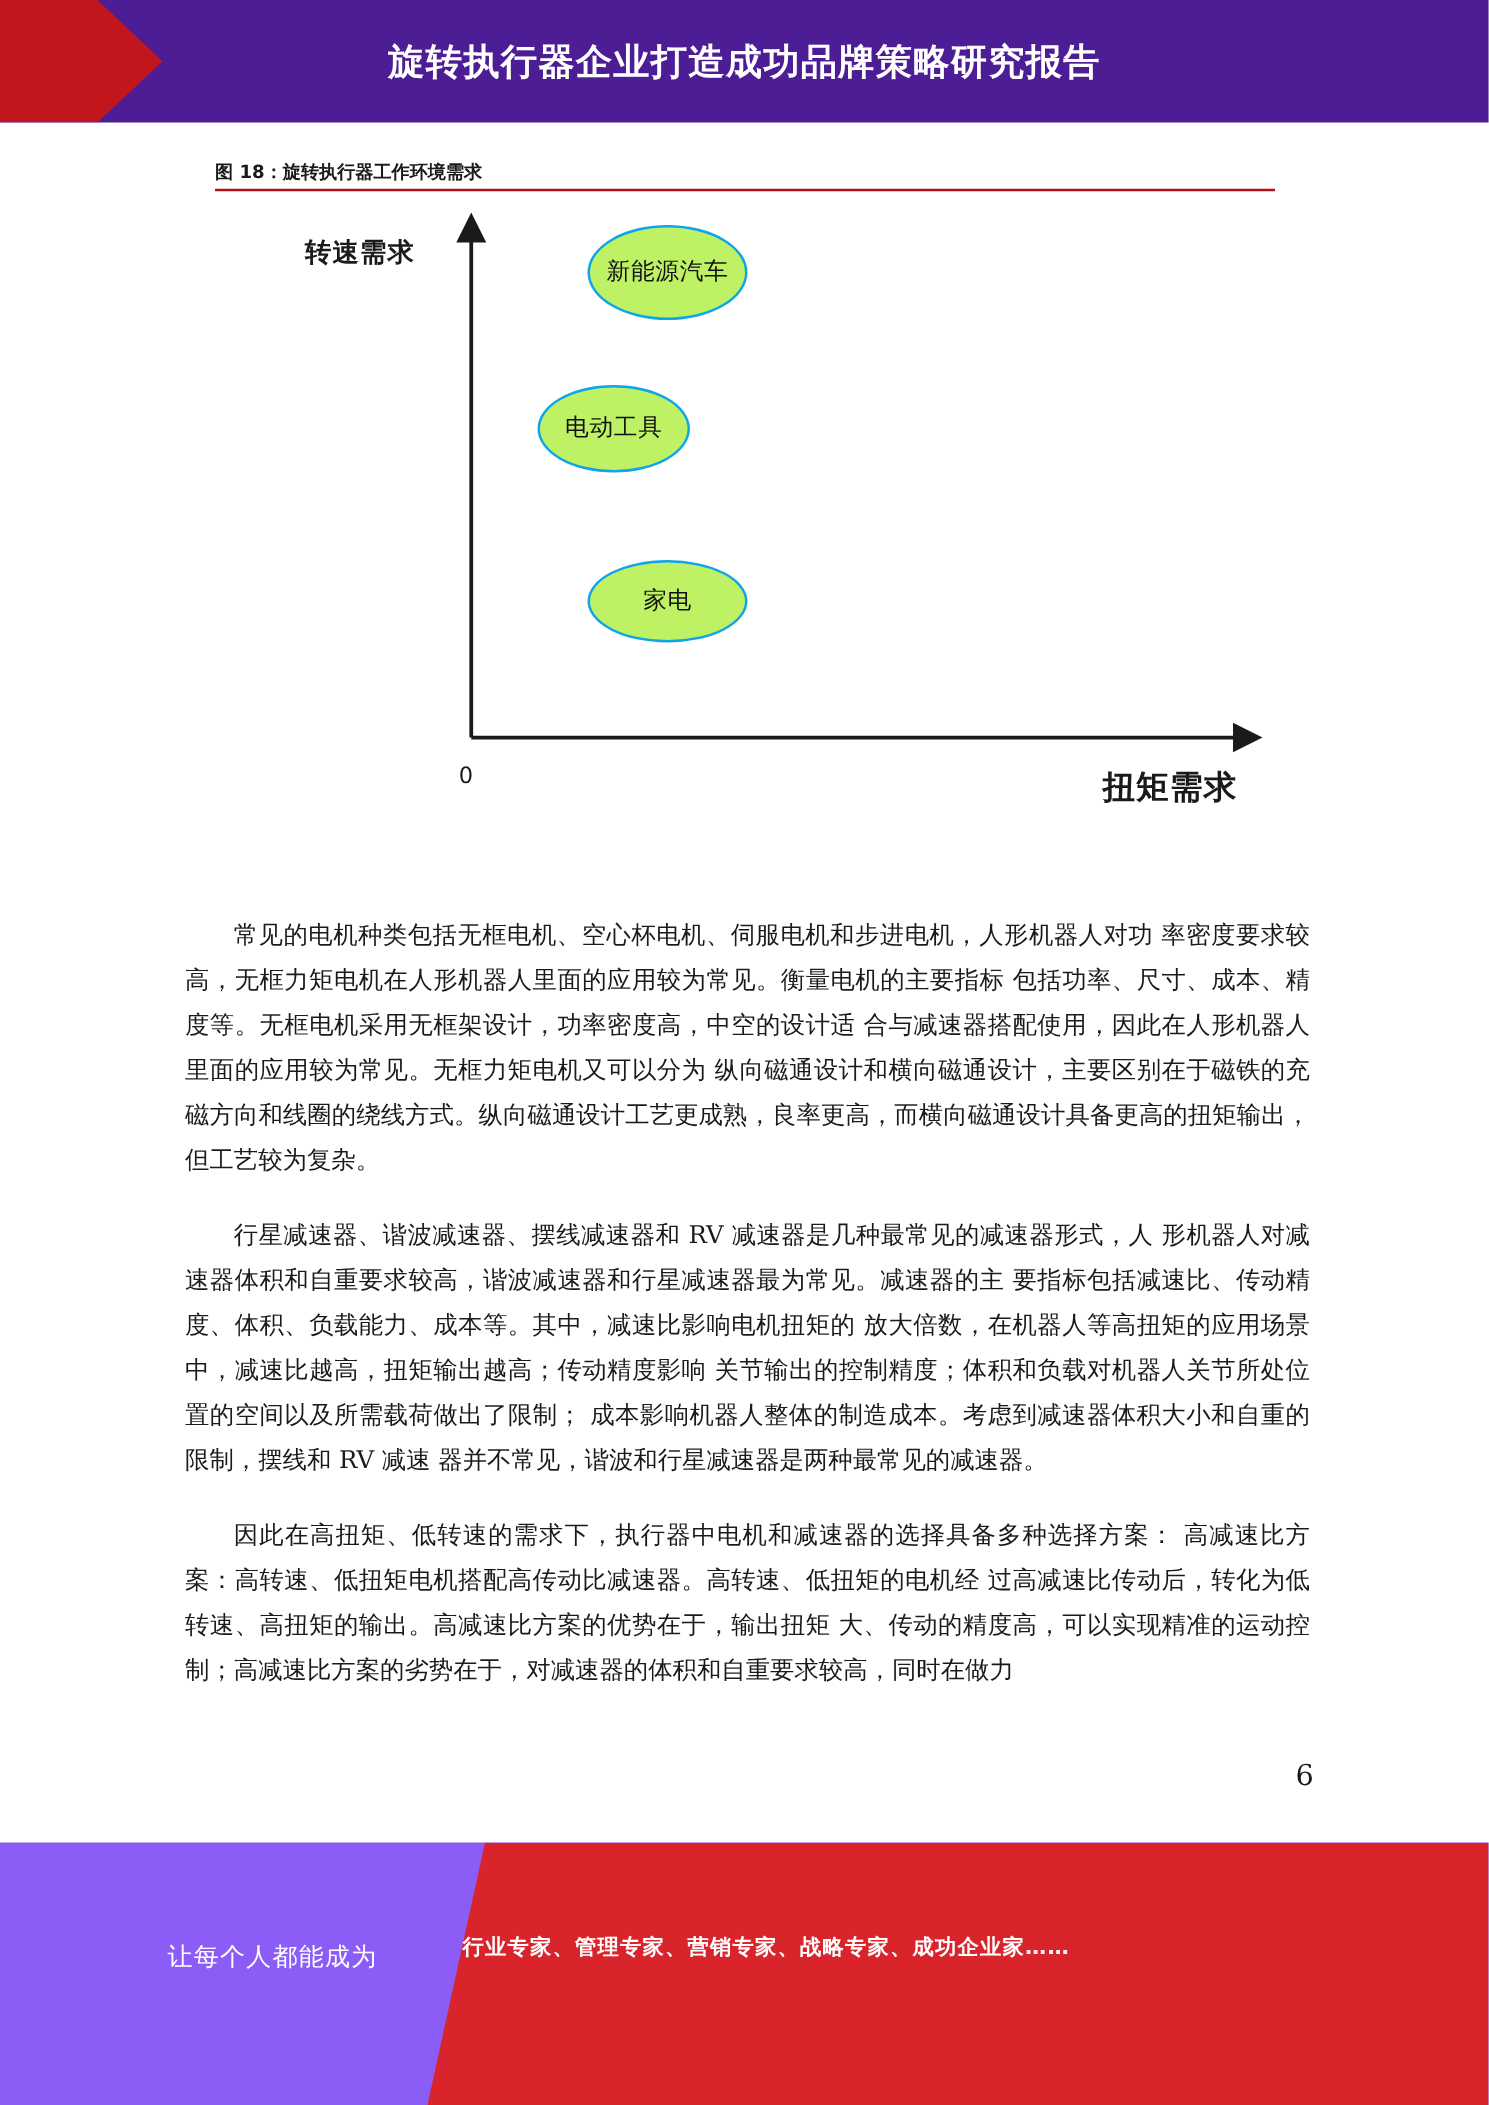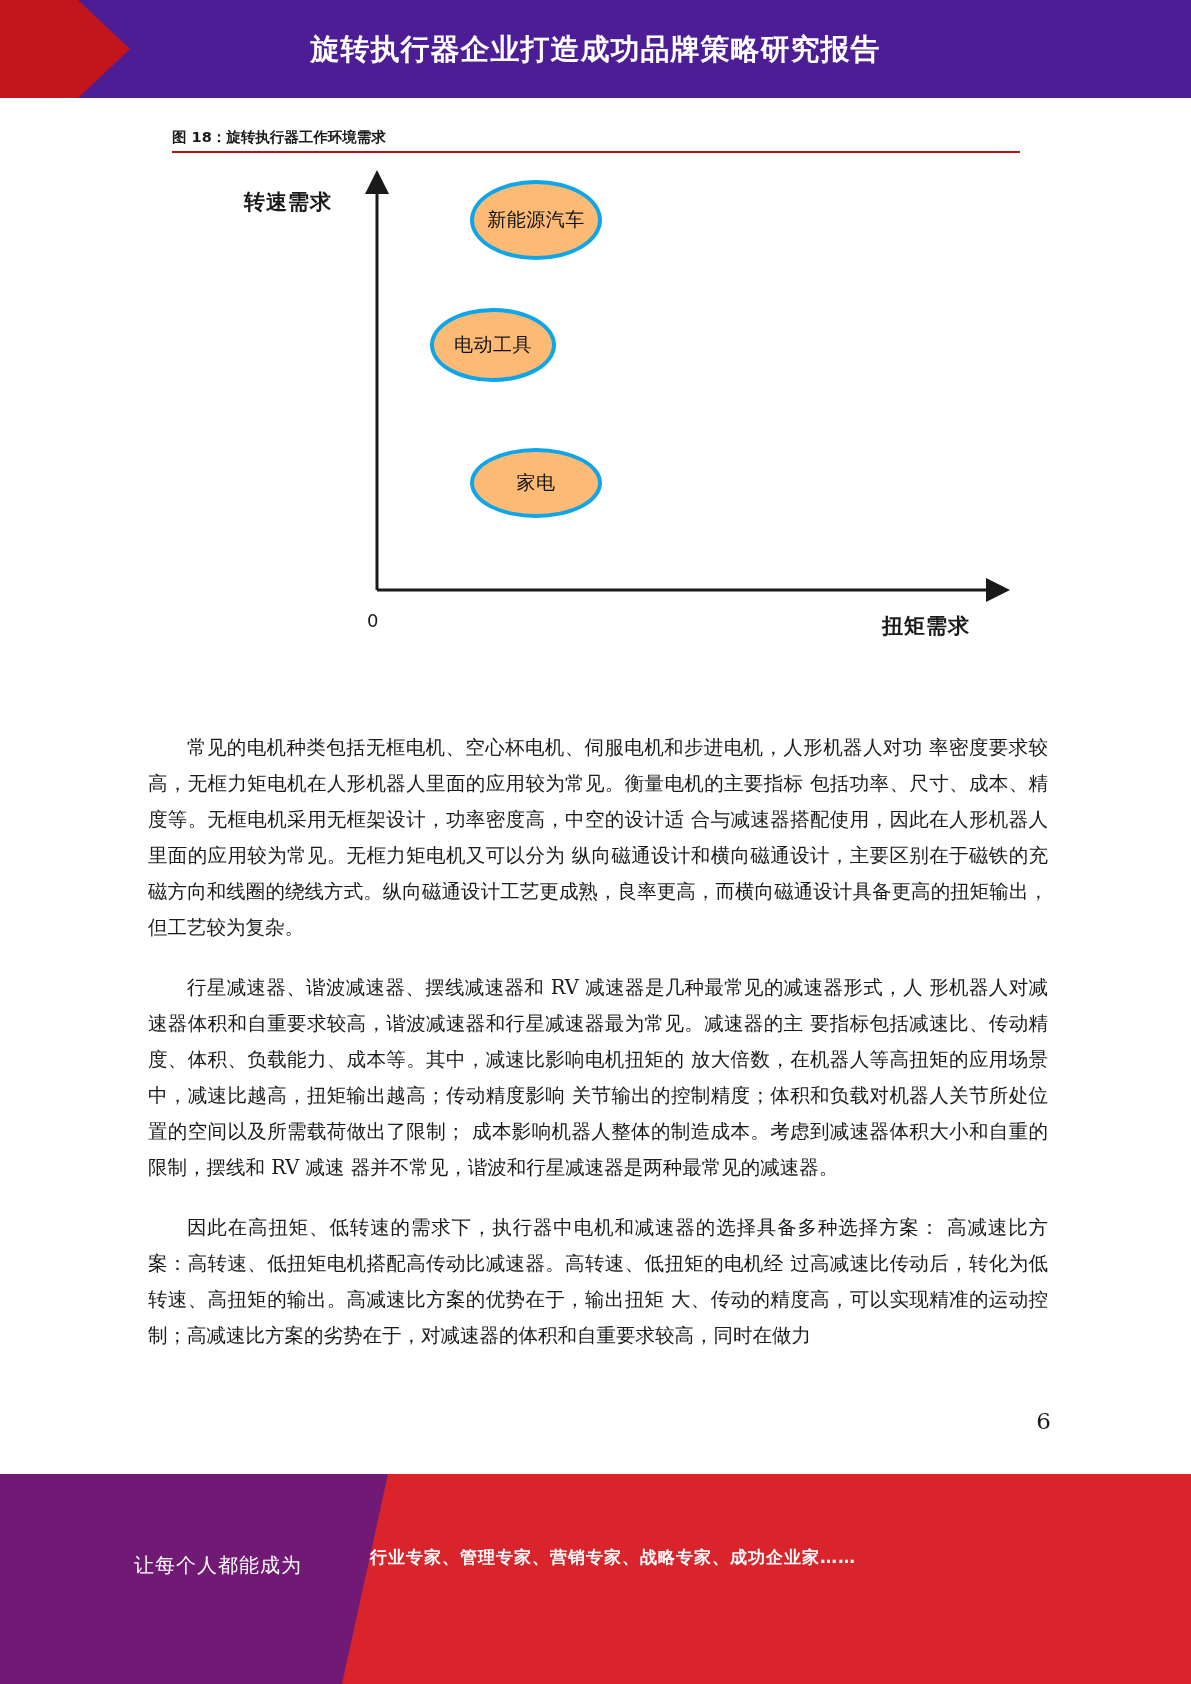--- a/index.html
+++ b/index.html
@@ -83,39 +83,39 @@
     font-size: 21px;
     font-weight: bold;
     color: #1a1a1a;
     letter-spacing: 1px;
   }
   .axis-label-x {
     position: absolute;
     left: 710px;
     top: 452px;
     font-family: "DejaVu Sans", sans-serif;
-    font-size: 21px;
+    font-size: 26px;
     font-weight: bold;
     color: #1a1a1a;
     letter-spacing: 1px;
   }
   .axis-origin {
     position: absolute;
     left: 195px;
     top: 450px;
     font-family: "DejaVu Sans", sans-serif;
     font-size: 18px;
     color: #1a1a1a;
   }
 
   .bubble {
     position: absolute;
-    border: 4px solid #0ea5e9;
+    border: 2px solid #0ea5e9;
     border-radius: 50%;
-    background: #fdba74;
+    background: #bef264;
     display: flex;
     align-items: center;
     justify-content: center;
     text-align: right;
     font-family: "DejaVu Sans", sans-serif;
     font-size: 19px;
     color: #111111;
     line-height: 1.12;
     letter-spacing: 0.5px;
   }
@@ -150,21 +150,21 @@
     color: #1a1a1a;
   }
 
   
   .footer {
     position: absolute;
     left: 0;
     top: 1474px;
     width: 1191px;
     height: 210px;
-    background: #701a75;
+    background: #8b5cf6;
     overflow: hidden;
   }
   .footer-red {
     position: absolute;
     left: 342px;
     top: 0;
     width: 849px;
     height: 210px;
     background: #d9242c;
     clip-path: polygon(46px 0, 849px 0, 849px 210px, 0 210px);

